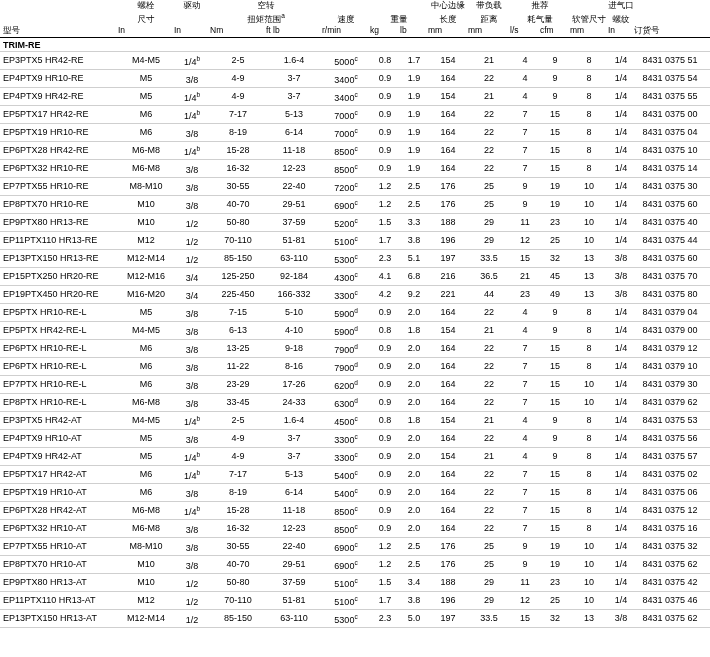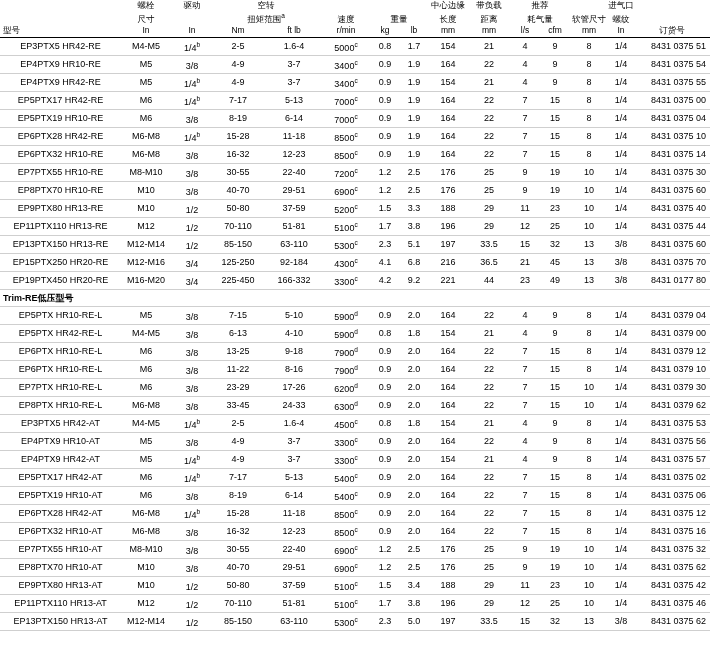--- a/index.html
+++ b/index.html
@@ -17,21 +17,20 @@
     vertical-align:bottom;
     text-align:center;
     font-size:8.5px;
     line-height:10px;
     padding-bottom:1px;
     color:#000;
     margin-top:35px;
   }
   .hdr-bot td{
     vertical-align:bottom;
-    text-align:center;
     font-size:8.5px;
     line-height:10px;
     padding-bottom:2px;
     border-bottom:1.2px solid #000;
   }
   .hdr-bot td.lft{text-align:left;padding-left:3px;margin-top:6px;}
   .grp td{
     font-weight:bold;
     font-size:9px;
     padding:2px 0 1px 3px;
@@ -40,25 +39,24 @@
   }
   tbody tr.row td{
     height:13px;
     line-height:13px;
     text-align:center;
     font-size:9px;
     border-bottom:1px solid #cfcfcf;
     white-space:nowrap;
   }
   tbody tr.row td.model{
-    text-align:center;
+    text-align:left;
     padding-left:3px;
   }
   tbody tr.row td.ord{
-    text-align:right;
     padding-right:4px;
   }
   tbody tr.grp td{border-bottom:1px solid #cfcfcf;}
   .sup{font-size:6.5px;vertical-align:super;}
 </style>
 </head>
 <body>
 
 <table>
   <colgroup>
@@ -119,20 +117,23 @@
       <td>mm</td>
       <td>mm</td>
       <td>l/s</td>
       <td>cfm</td>
       <td>mm</td>
       <td>In</td>
       <td>订货号</td>
     </tr>
   </thead>
   <tbody id="table-body">
+      <tr class="grp">
+        <td colspan="15">TRIM-RE</td>
+      </tr>
       <tr class="row">
         <td class="model">EP3PTX5 HR42-RE</td>
         <td>M4-M5</td>
         <td><span>1/4</span><span class="sup">b</span></td>
         <td>2-5</td>
         <td>1.6-4</td>
         <td><span>5000</span><span class="sup">c</span></td>
         <td>0.8</td>
         <td>1.7</td>
         <td>154</td>
@@ -355,24 +356,21 @@
         <td>166-332</td>
         <td><span>3300</span><span class="sup">c</span></td>
         <td>4.2</td>
         <td>9.2</td>
         <td>221</td>
         <td>44</td>
         <td>23</td>
         <td>49</td>
         <td>13</td>
         <td>3/8</td>
-        <td class="ord">8431 0177 80</td>
-      </tr>
-      <tr class="grp">
-        <td colspan="15">Trim-RE低压型号</td>
+        <td class="ord">8431 0375 80</td>
       </tr>
       <tr class="row">
         <td class="model">EP5PTX HR10-RE-L</td>
         <td>M5</td>
         <td><span>3/8</span><span class="sup"></span></td>
         <td>7-15</td>
         <td>5-10</td>
         <td><span>5900</span><span class="sup">d</span></td>
         <td>0.9</td>
         <td>2.0</td>

